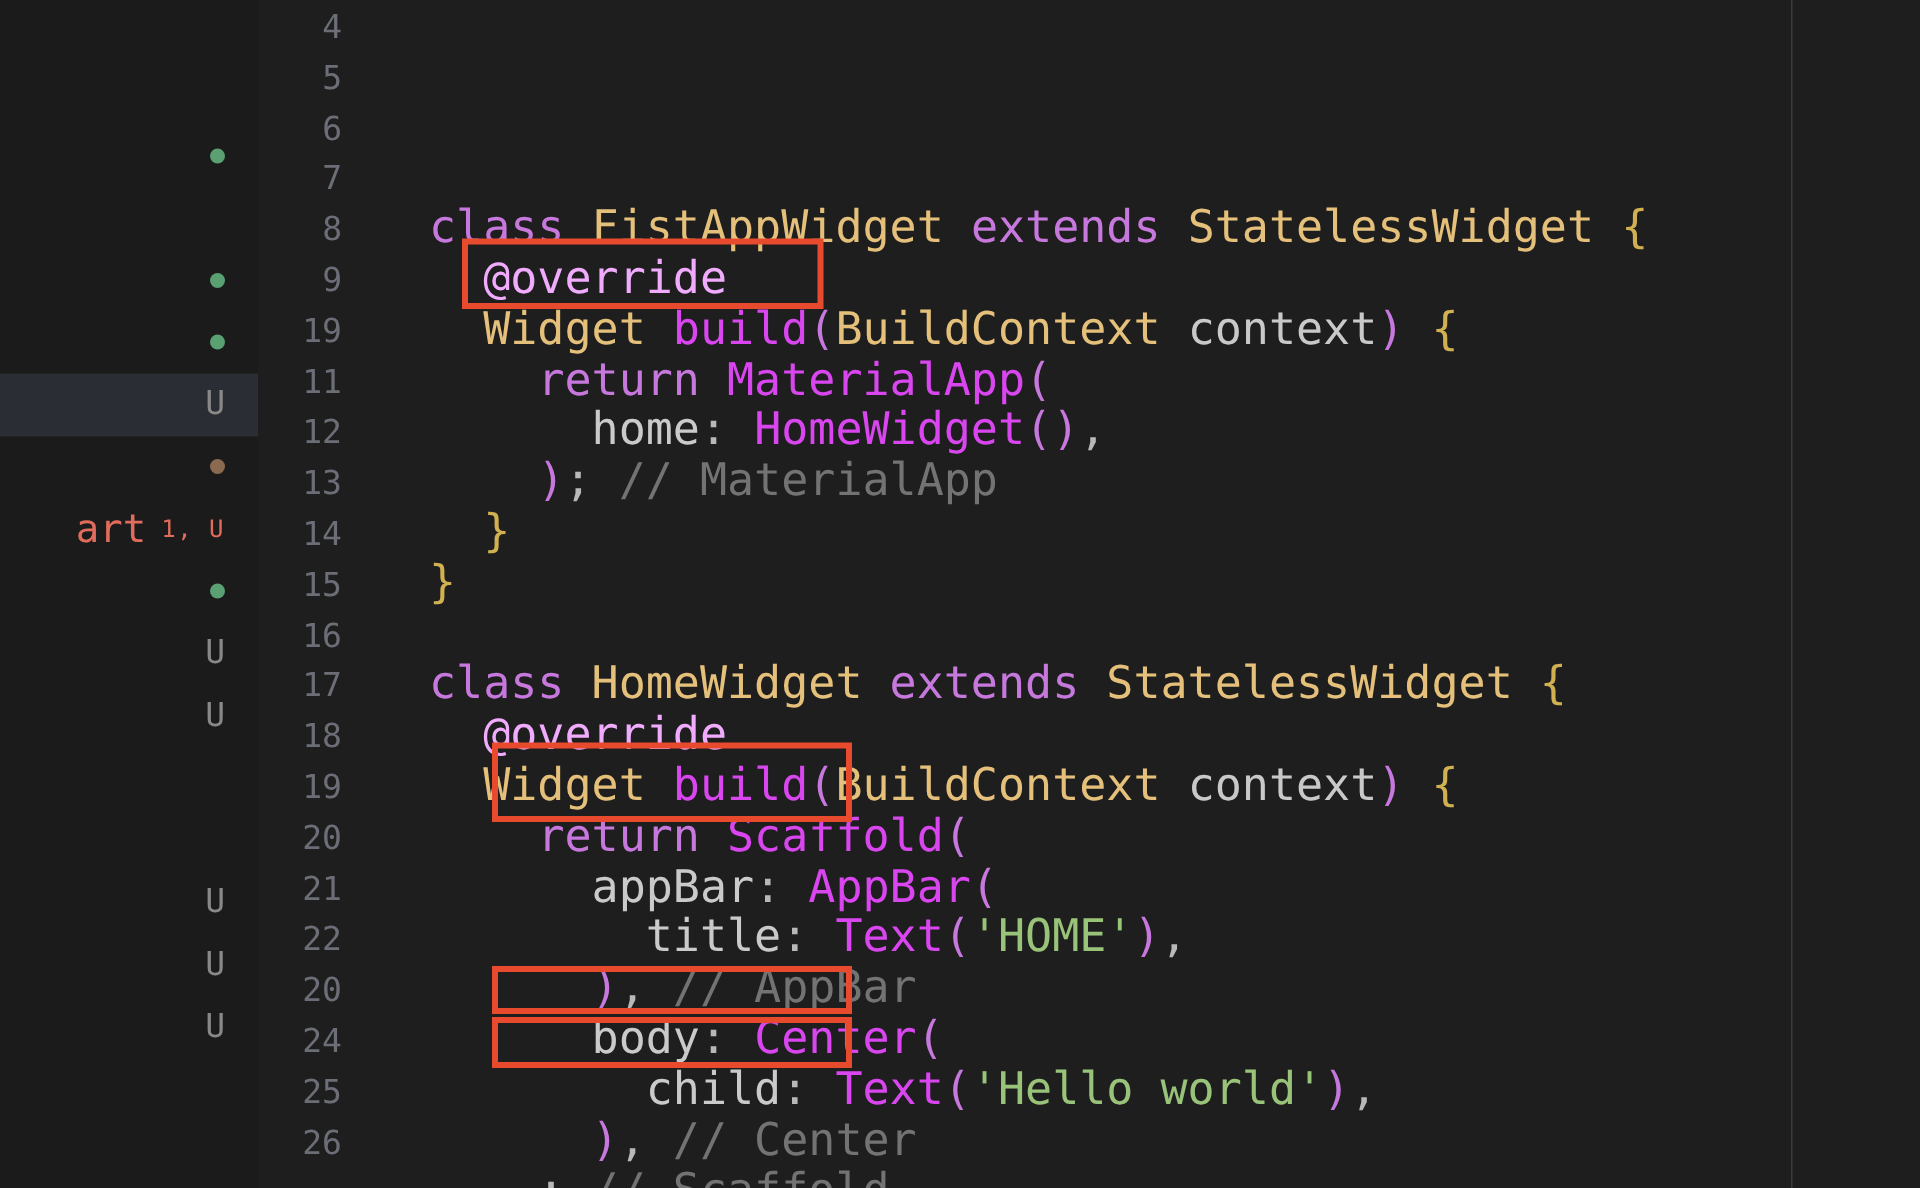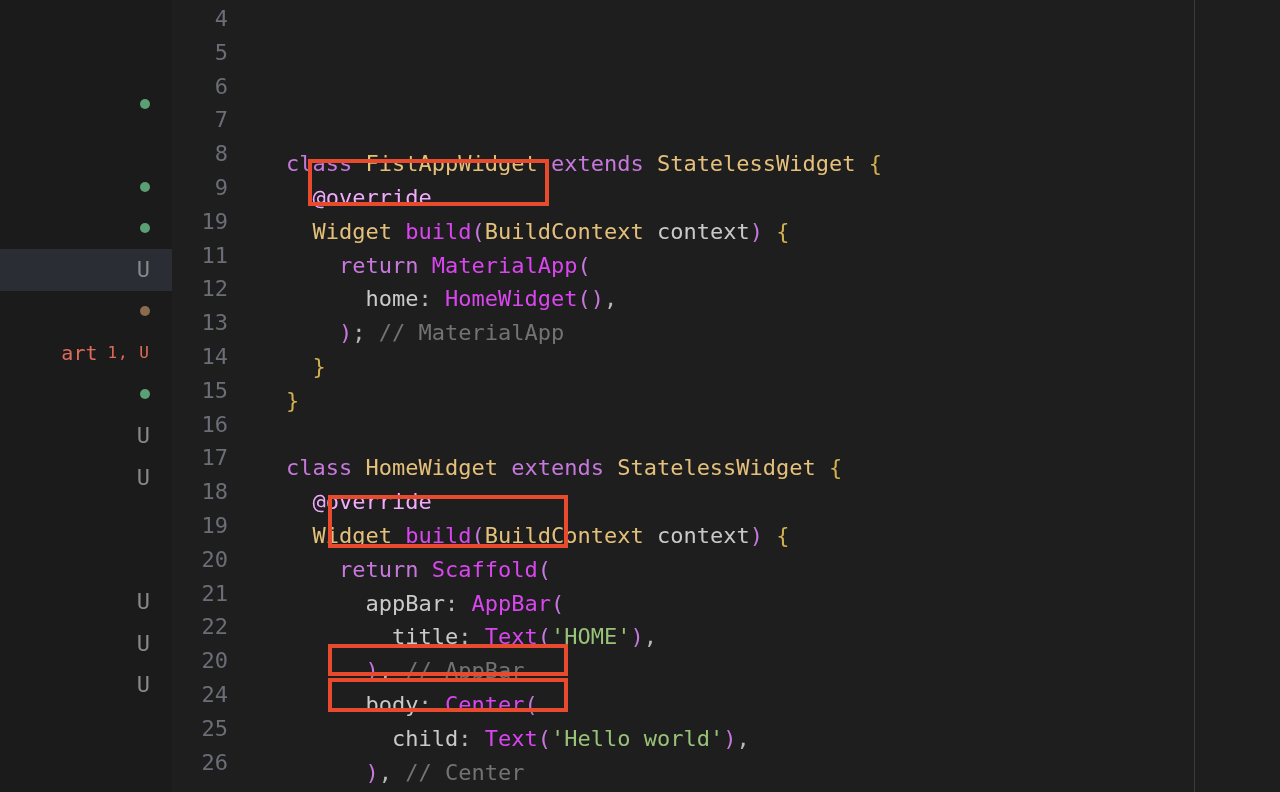--- a/index.html
+++ b/index.html
@@ -1,29 +1,29 @@
 <!DOCTYPE html>
 <html><head>
 <meta charset="utf-8">
 <style>
   * { margin: 0; padding: 0; box-sizing: border-box; }
   html, body { width: 1280px; height: 792px; overflow: hidden; background: #1e1e1e; font-family: "SF Mono", Menlo, Consolas, monospace; }
   .root { display: flex; width: 100%; height: 100%; }
   .sidebar { width: 172px; background: #1b1b1b; display: flex; flex-direction: column; position: relative; }
   .file-row { height: 41.5px; display: flex; align-items: center; justify-content: flex-end; padding-right: 22px; gap: 10px; color: #888; font-size: 20px; }
   .file-row.active { background: #2a2d33; }
-  .file-name { color: #e06c5c; font-size: 20px; }
+  .file-name { color: #e06c5c; font-size: 26px; }
   .file-u { color: #888; font-size: 22px; }
   .file-badge { color: #e06c5c; font-size: 16px; letter-spacing: 1px; }
   .dot { width: 10px; height: 10px; border-radius: 50%; background: #5aa072; }
   .dot.brown { background: #8a6b4f; }
   .editor { flex: 1; display: flex; background: #1e1e1e; position: relative; }
   .gutter { width: 84px; text-align: right; padding-right: 28px; color: #6b6e76; font-size: 22px; line-height: 33.8px; padding-top: 2px; user-select: none; }
   .gutter div { height: 33.8px; }
-  .code { flex: 1; font-size: 22px; line-height: 33.8px; padding-top: 12px; white-space: pre; color: #d0d0d0; position: relative; }
+  .code { flex: 1; font-size: 30px; line-height: 33.8px; padding-top: 0; white-space: pre; color: #d0d0d0; position: relative; }
   .code-line { height: 33.8px; position: relative; }
   .tok-kw { color: #c678dd; }
   .tok-cls { color: #e5c07b; }
   .tok-fn { color: #d946ef; }
   .tok-var { color: #c9c9c9; }
   .tok-punct { color: #b8b8b8; }
   .tok-brace { color: #d0b050; }
   .tok-brace2 { color: #c678dd; }
   .tok-named { color: #cacaca; }
   .tok-comment { color: #737373; text-align: right; }

